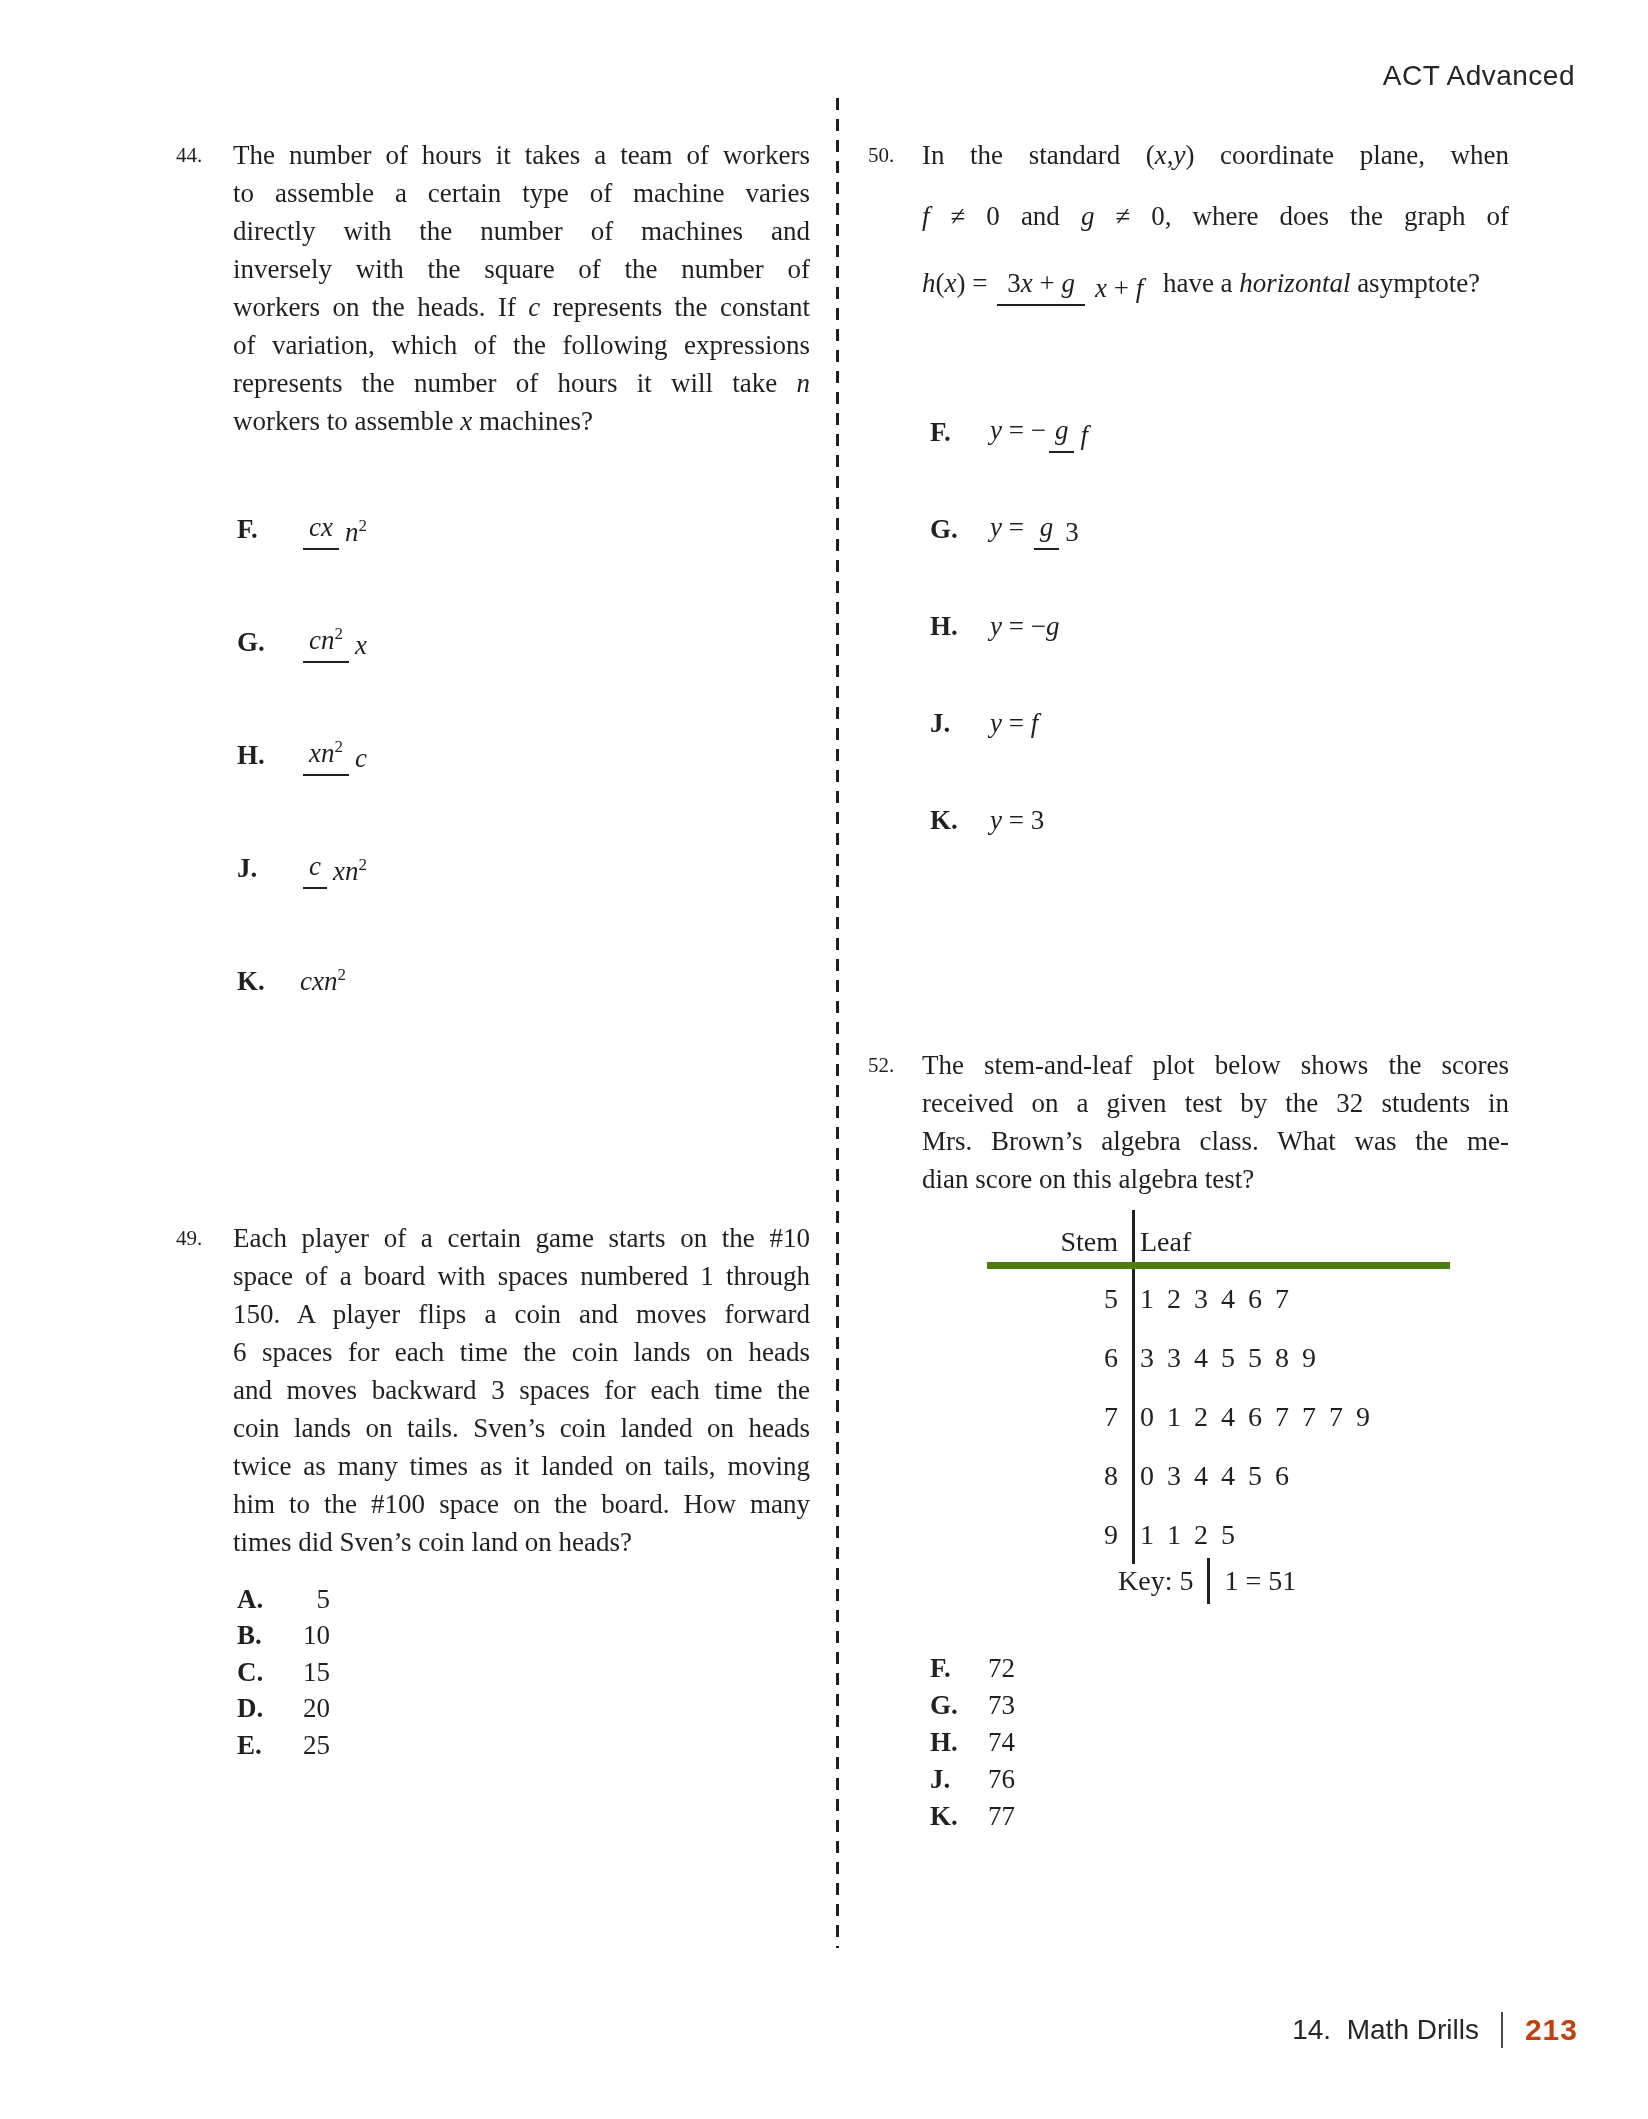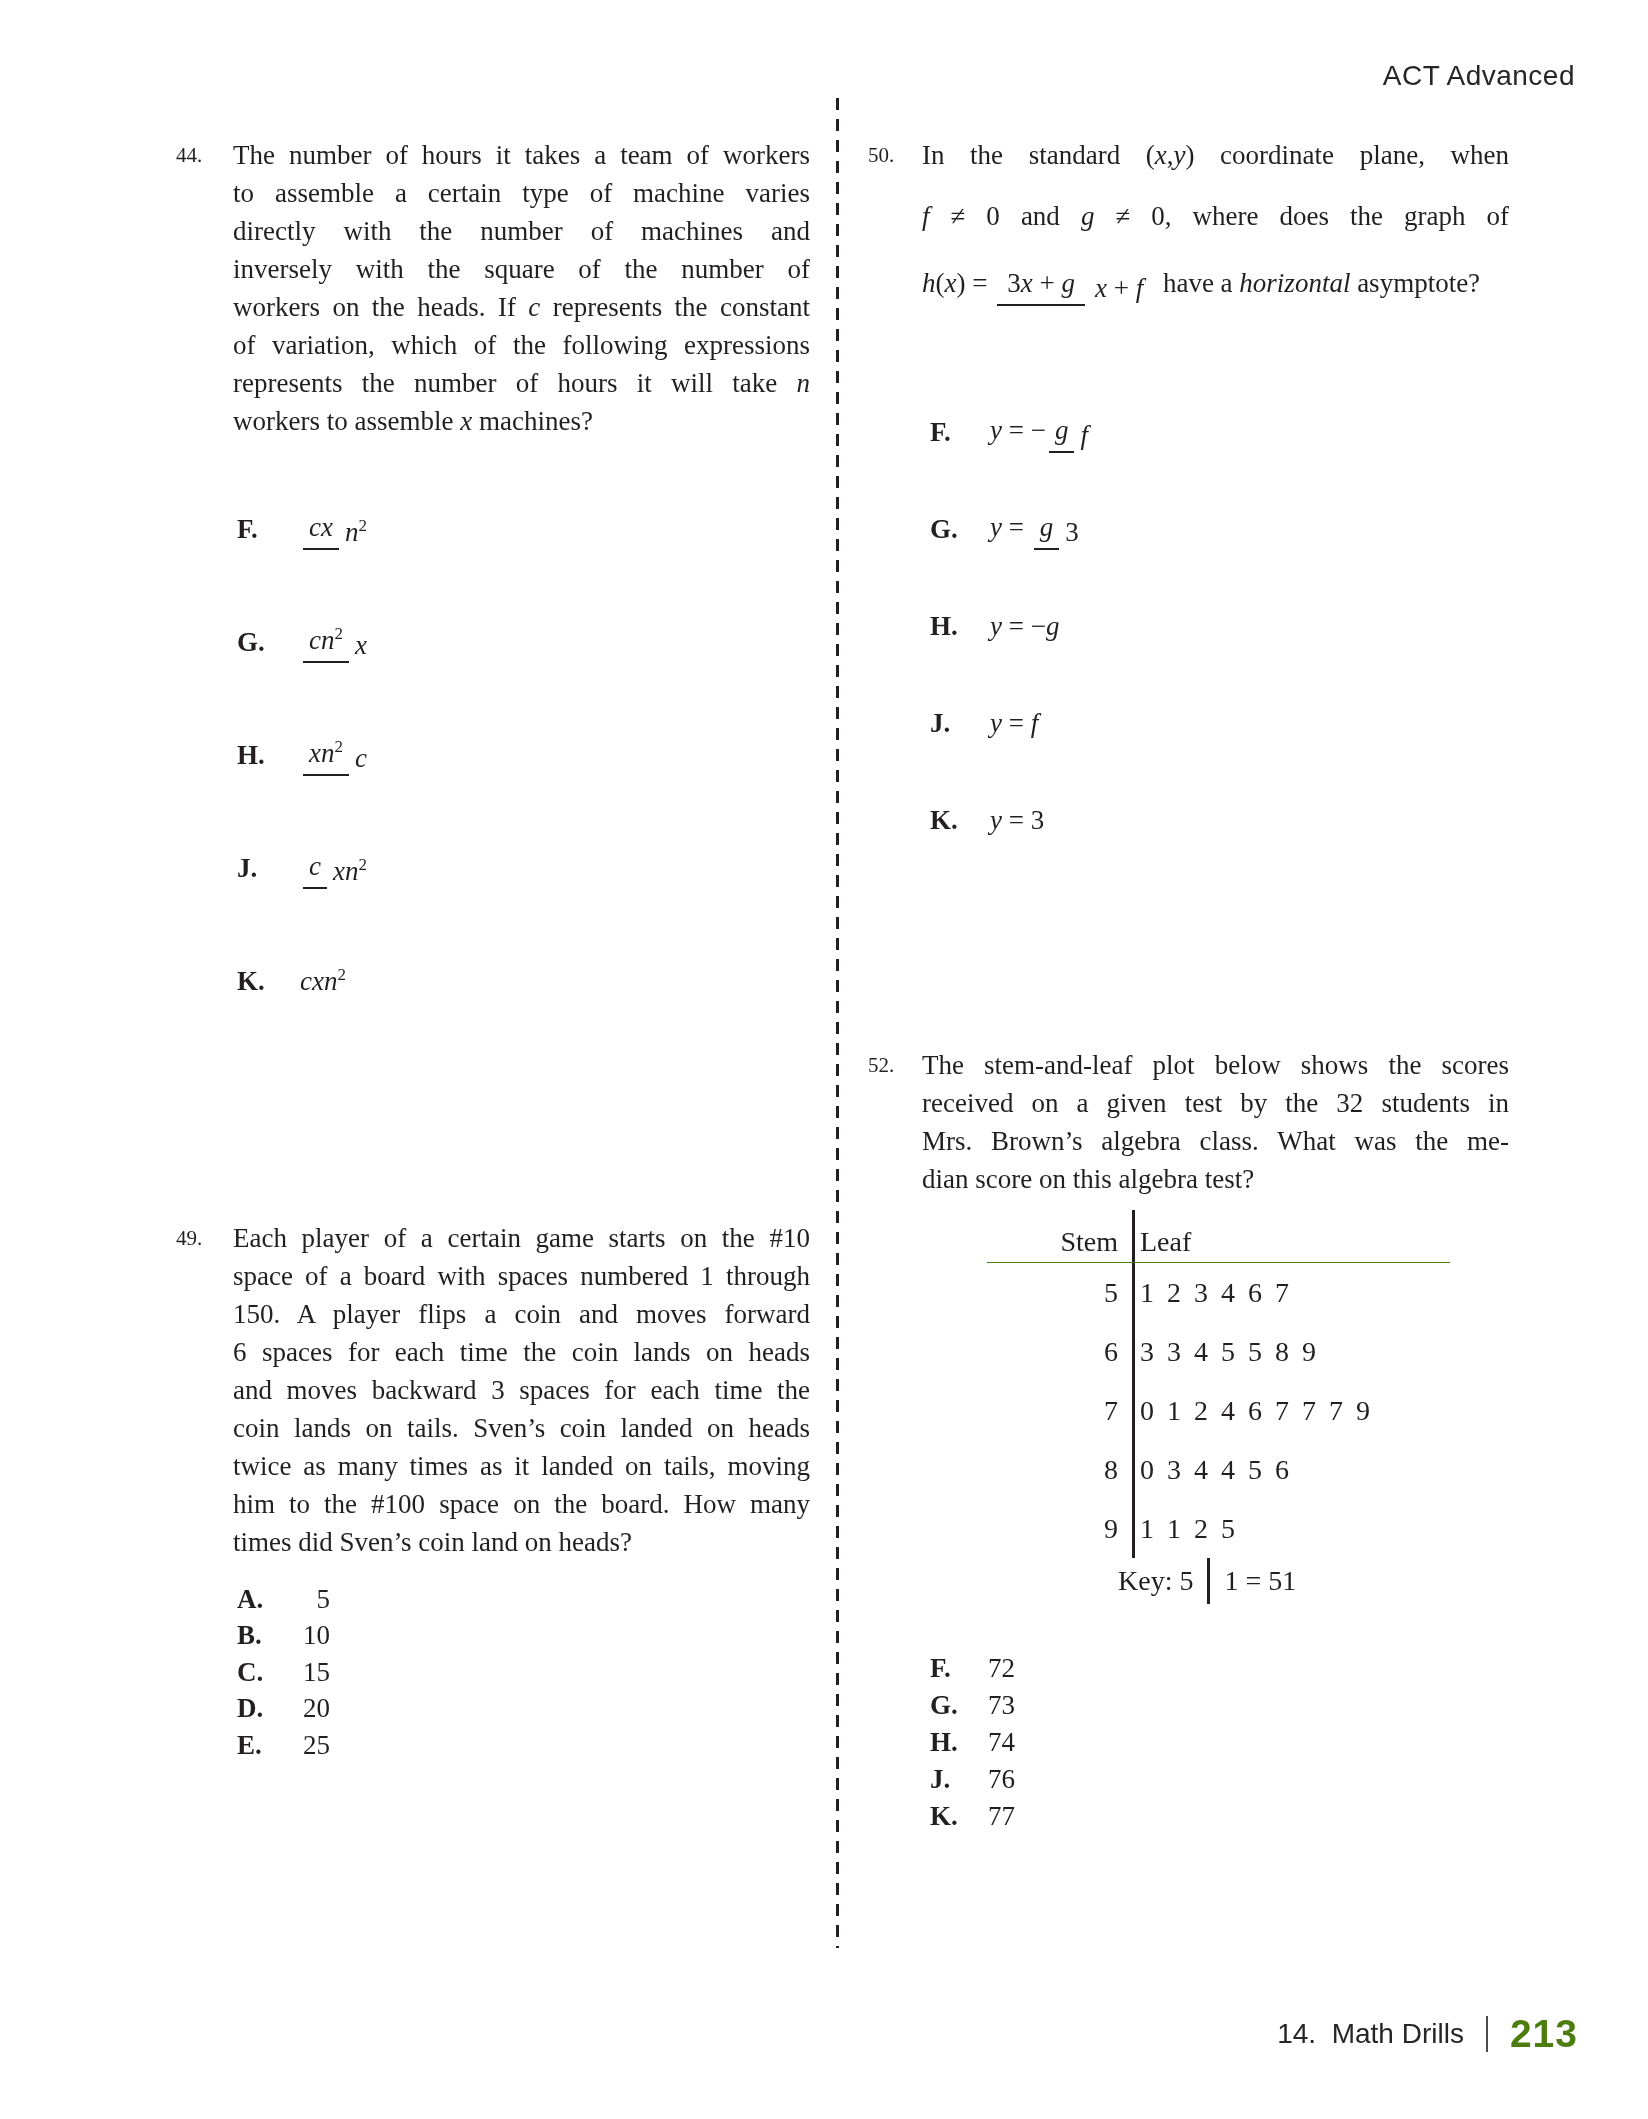--- a/index.html
+++ b/index.html
@@ -6,21 +6,21 @@
   .page{position:relative;width:1648px;height:2119px;background:#ffffff;
         font-family:"Liberation Serif",serif;color:#231f20;overflow:hidden}
 
   
   #hdr{position:absolute;top:60px;right:73px;font-family:"Liberation Sans",sans-serif;
        font-size:28px;line-height:32px;color:#262626;letter-spacing:.5px}
   #footer{position:absolute;top:2012px;right:70px;display:flex;align-items:center;
        font-family:"Liberation Sans",sans-serif;font-size:28px;color:#262626}
   .fchap{white-space:pre}
   .fbar{width:2px;height:36px;background:#4a4a4a;margin:0 22px}
-  .fpage{font-weight:700;font-size:39px;letter-spacing:1px;color:#4d7c0f}
+  .fpage{font-weight:700;font-size:30px;letter-spacing:1px;color:#c2410c}
 
   
   #divider{position:absolute;left:836px;top:98px;width:3px;height:1850px;
        background:repeating-linear-gradient(180deg,#231f20 0 12px,rgba(0,0,0,0) 12px 21px)}
 
   
   .q{position:absolute;display:flex}
   .qnum{font-weight:400;font-size:21px;line-height:38px;flex:0 0 auto}
   #q44,#q49{left:176px;width:634px}
   #q44{top:136px}
@@ -61,21 +61,21 @@
   #q49-opts{left:237px;top:1581px}
   #q49-opts .optrow{height:36.5px}
   #q49-opts .optlab{width:56px}
   #q49-opts .optval{display:inline-block;width:37px;text-align:right}
   #q52-opts{left:930px;top:1650px}
   #q52-opts .optrow{height:37px}
   #q52-opts .optlab{width:58px}
 
   
   #slf{position:absolute;left:987px;top:1210px;width:463px;font-size:28px}
-  .slf-head{display:flex;height:52px;border-bottom:1px solid #4d7c0f}
+  .slf-head{display:flex;height:52px;border-bottom:7px solid #4d7c0f}
   .slf-head .slf-stem{display:flex;align-items:flex-end;justify-content:flex-end;padding-bottom:4px}
   .slf-head .slf-leaf{display:flex;align-items:flex-end;padding-bottom:4px}
   .slf-stem{width:145px;text-align:right;padding-right:14px;box-sizing:border-box;flex:0 0 auto}
   .slf-leaf{border-left:3px solid #231f20;padding-left:5px;flex:1;word-spacing:6px}
   .slf-row{display:flex;height:59px}
   .slf-row .slf-stem{display:flex;align-items:center;justify-content:flex-end}
   .slf-row .slf-leaf{display:flex;align-items:center}
   #slf-key{position:absolute;left:1118px;top:1558px;display:flex;align-items:center;font-size:28px}
   .keybar{width:3px;height:46px;background:#231f20;margin:0 14px}
 </style>

